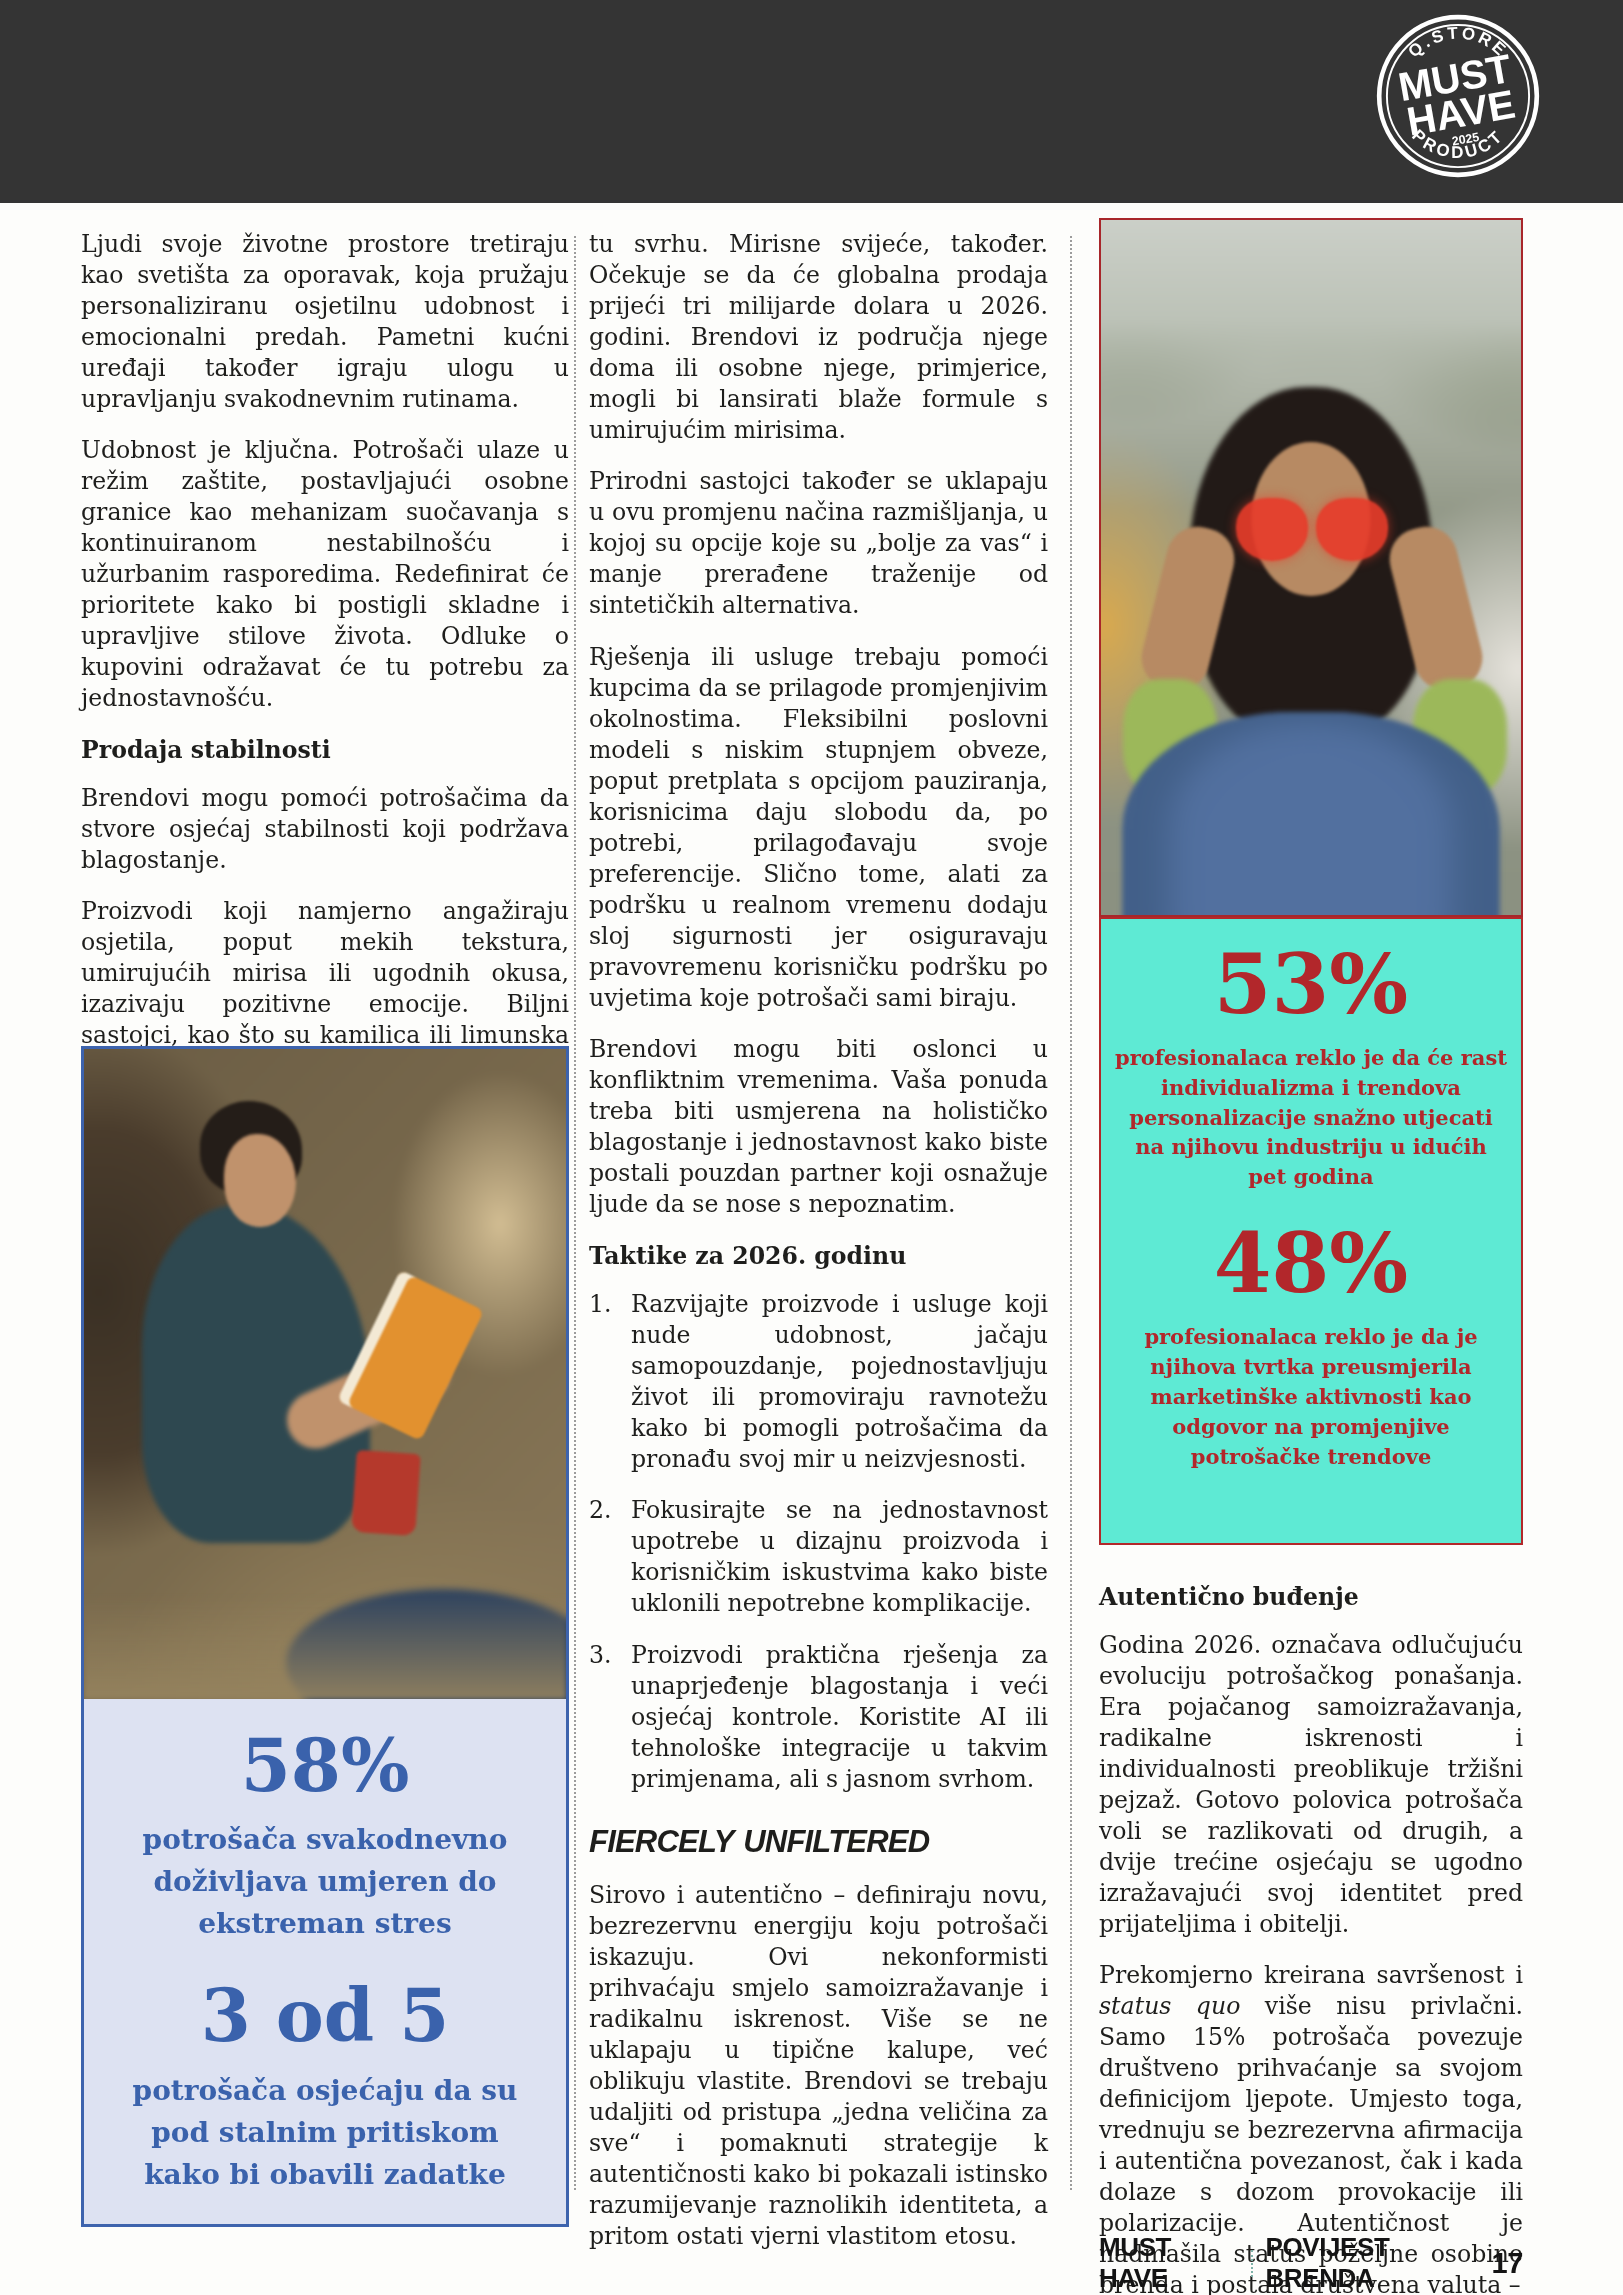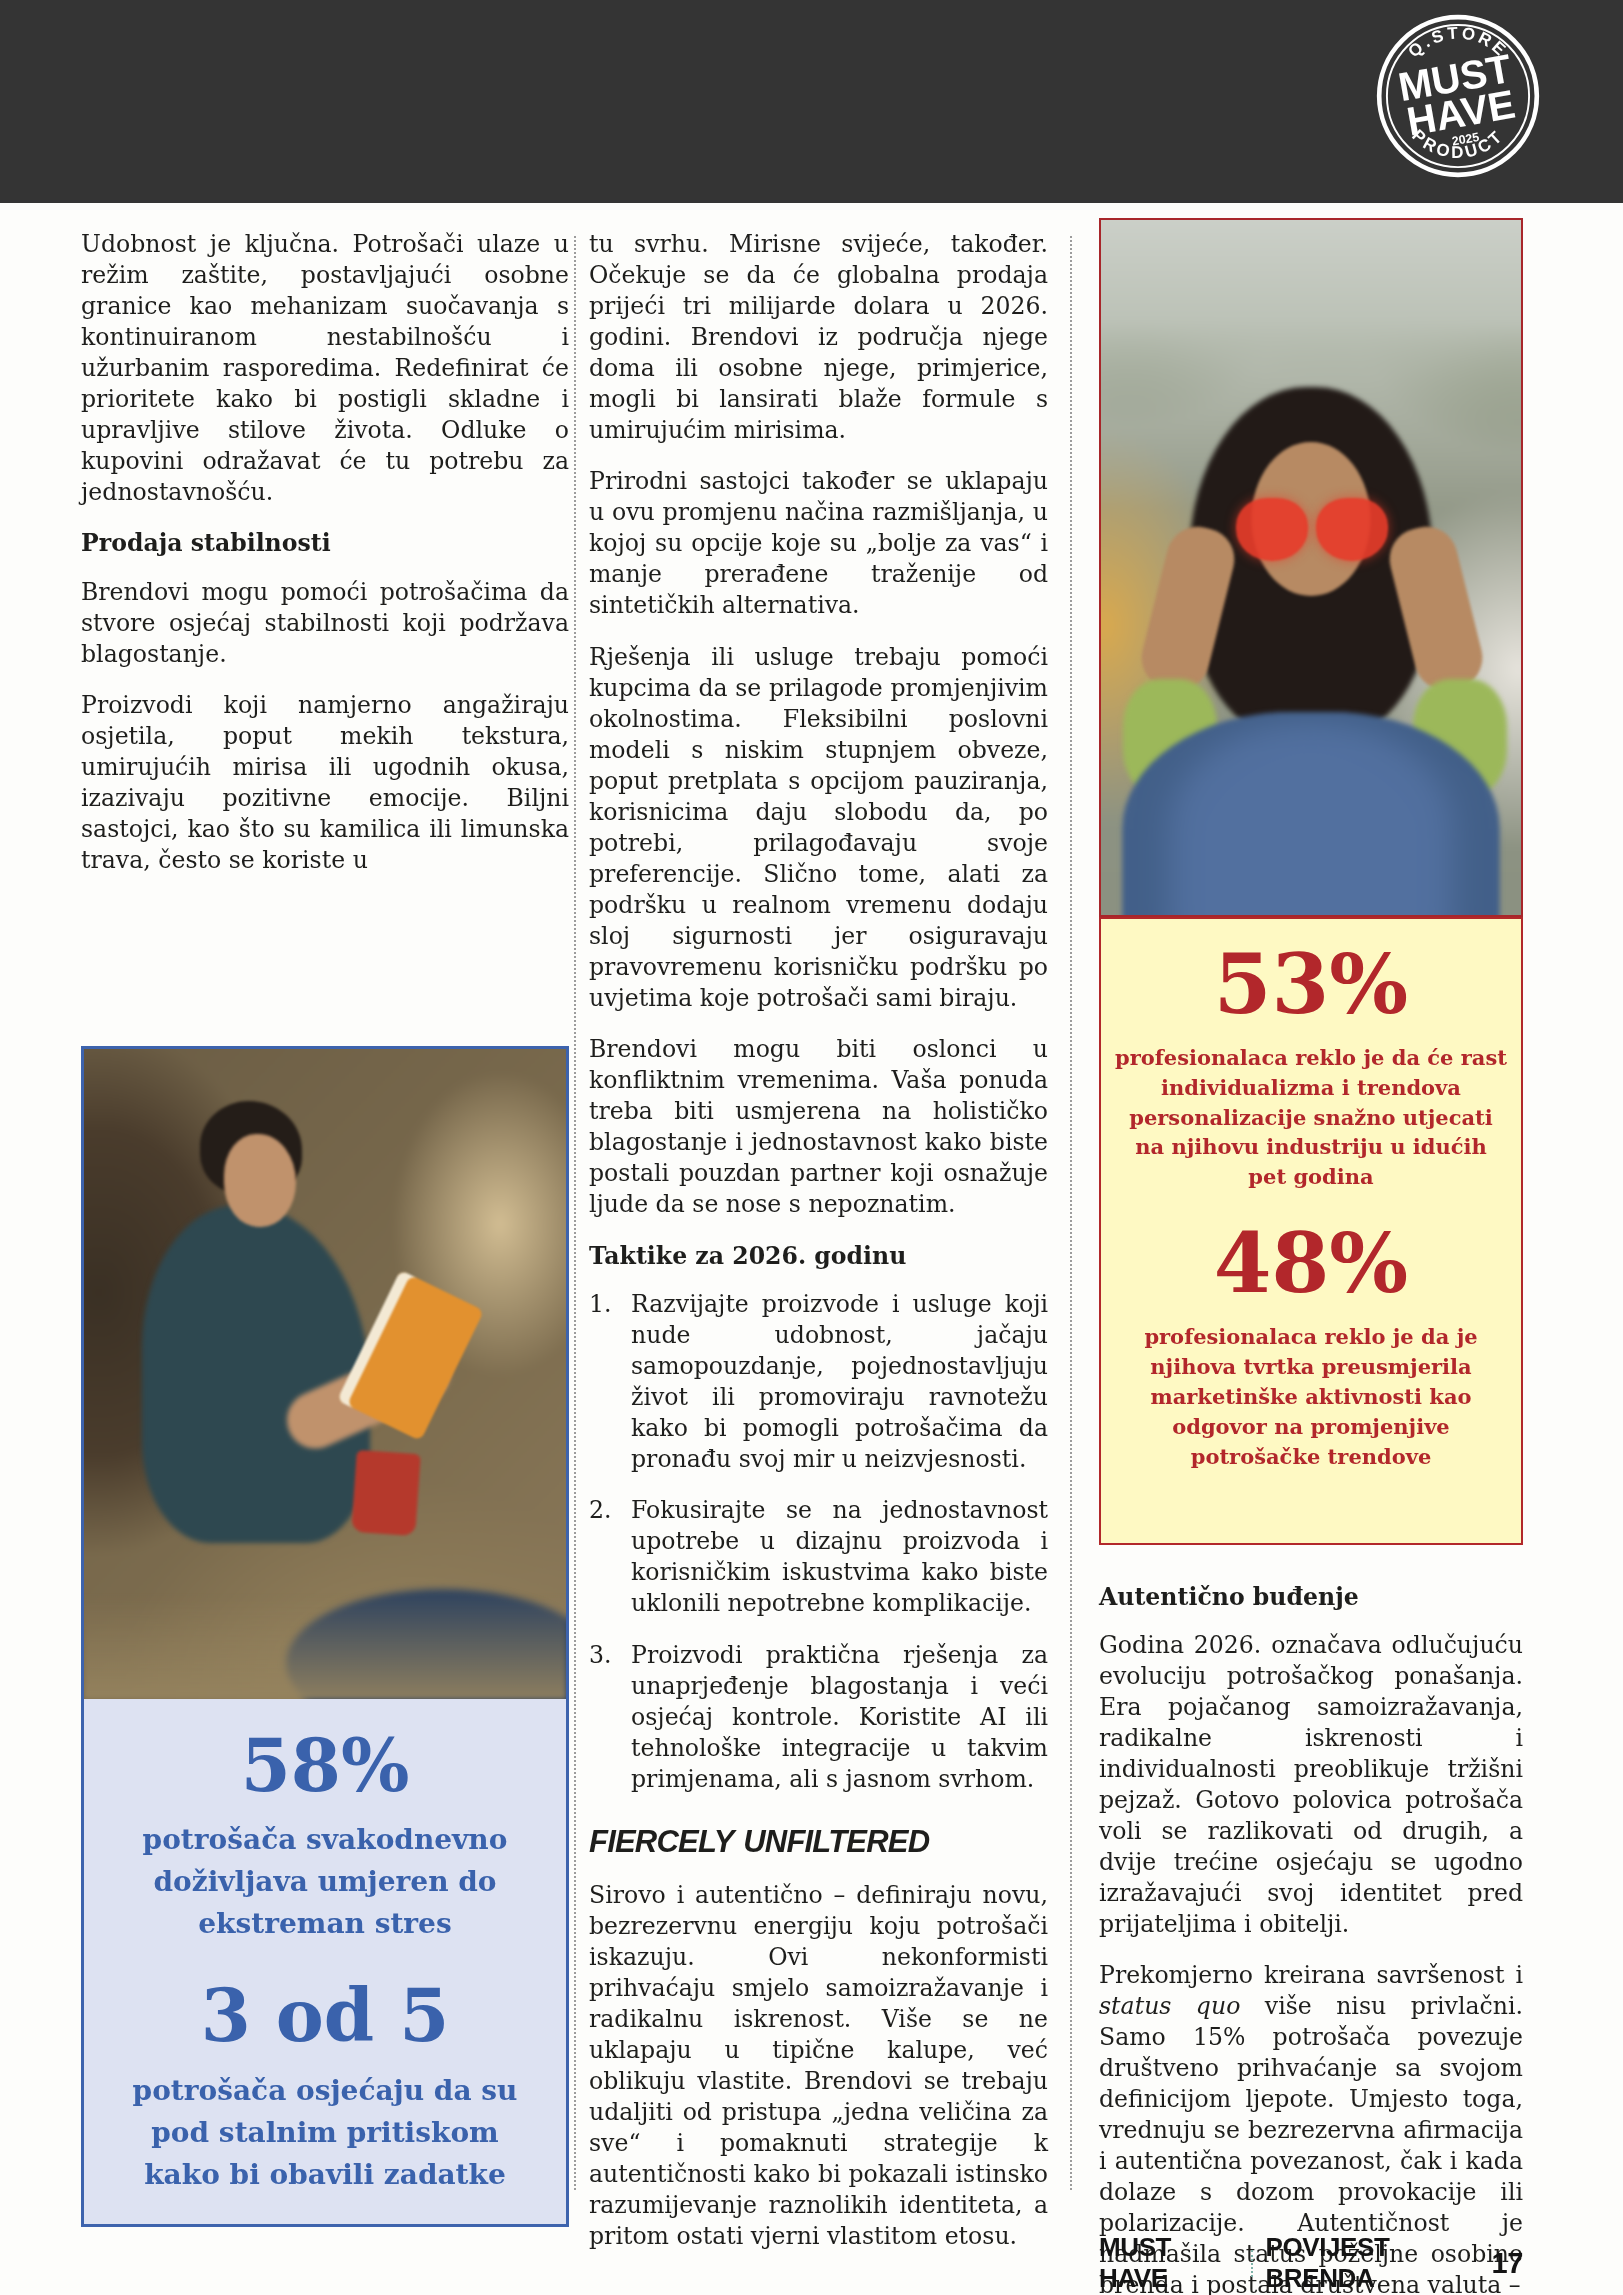--- a/index.html
+++ b/index.html
@@ -79,21 +79,21 @@
   .handL { left:calc(50% - 157px); transform:rotate(14deg); }
   .handR { left:calc(50% + 91px); transform:rotate(-14deg); }
   .cuffL, .cuffR { position:absolute; top:66%; width:94px; height:118px; background:#9cb85a; border-radius:40%; filter:blur(2.4px); }
   .cuffL { left:calc(50% - 188px); } .cuffR { left:calc(50% + 102px); }
   .band { position:absolute; left:calc(50% - 126px); top:77%; width:47px; height:20.4px; background:#e89b2e; border-radius:9.4px; transform:rotate(20deg); filter:blur(0.8px); }
   .jacket { position:absolute; left:50%; bottom:-8%; width:377px; height:259px; transform:translateX(-50%); background:#52709f; border-radius:45% 45% 20% 20%;
     box-shadow:inset 47px 0 31px #436089, inset -47px 0 31px #436089; filter:blur(2.4px); }
   
   .pinkbox {
     position:absolute; left:1099px; top:917px; width:424px; height:628px;
-    border:2.4px solid #b2282a; box-sizing:border-box; background:#fef9c3;
+    border:2.4px solid #b2282a; box-sizing:border-box; background:#5eead4;
     color:#b2272b; text-align:center;
   }
   .pinkbox .num { font-size:83px; font-weight:bold; line-height:1; }
   .pinkbox .num1 { margin-top:23.6px; }
   .pinkbox .num2 { margin-top:30px; }
   .pinkbox .cap { font-size:21px; font-weight:bold; line-height:1.42; margin:17.3px auto 0 auto; width:94%; }
   
   .footer {
     position:absolute; left:1099px; top:2232px; width:424px;
     display:flex; align-items:center;
@@ -127,20 +127,21 @@
       <text font-family="Liberation Sans, sans-serif" font-size="22" font-weight="bold" fill="#ffffff" letter-spacing="4">
         <textPath href="#arcBot" startOffset="50%" text-anchor="middle">PRODUCT</textPath>
       </text>
     </svg>
   </div>
 
   <div class="vsep vsep1"></div>
   <div class="vsep vsep2"></div>
 
   <div class="col col1">
+    <p>Ljudi svoje životne prostore tretiraju kao svetišta za oporavak, koja pružaju personaliziranu osjetilnu udobnost i emocionalni predah. Pametni kućni uređaji također igraju ulogu u upravljanju svakodnevnim rutinama.</p>
     <p>Udobnost je ključna. Potrošači ulaze u režim zaštite, postavljajući osobne granice kao mehanizam suočavanja s kontinuiranom nestabilnošću i užurbanim rasporedima. Redefinirat će prioritete kako bi postigli skladne i upravljive stilove života. Odluke o kupovini odražavat će tu potrebu za jednostavnošću.</p>
     <div class="subhead">Prodaja stabilnosti</div>
     <p>Brendovi mogu pomoći potrošačima da stvore osjećaj stabilnosti koji podržava blagostanje.</p>
     <p>Proizvodi koji namjerno angažiraju osjetila, poput mekih tekstura, umirujućih mirisa ili ugodnih okusa, izazivaju pozitivne emocije. Biljni sastojci, kao što su kamilica ili limunska trava, često se koriste u</p>
   </div>
 
   <div class="leftbox">
     <div class="photoL">
       <div class="bg"></div>
       <div class="manBody"></div>

